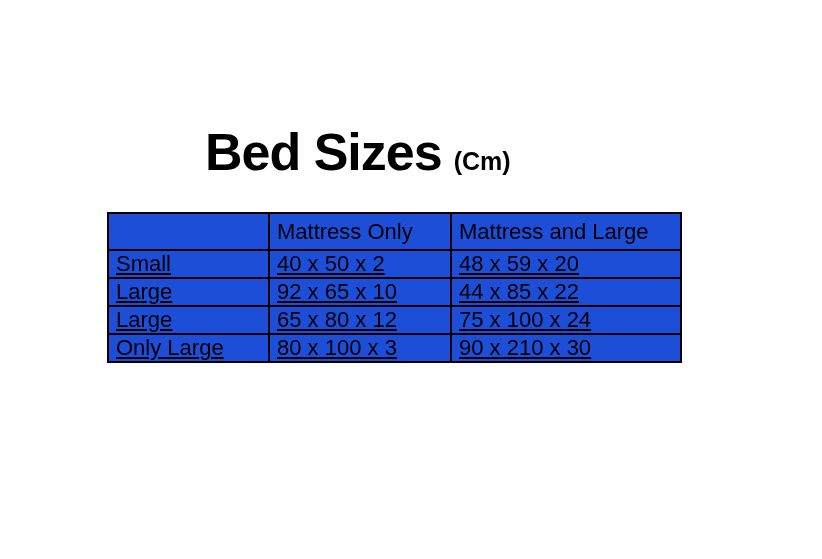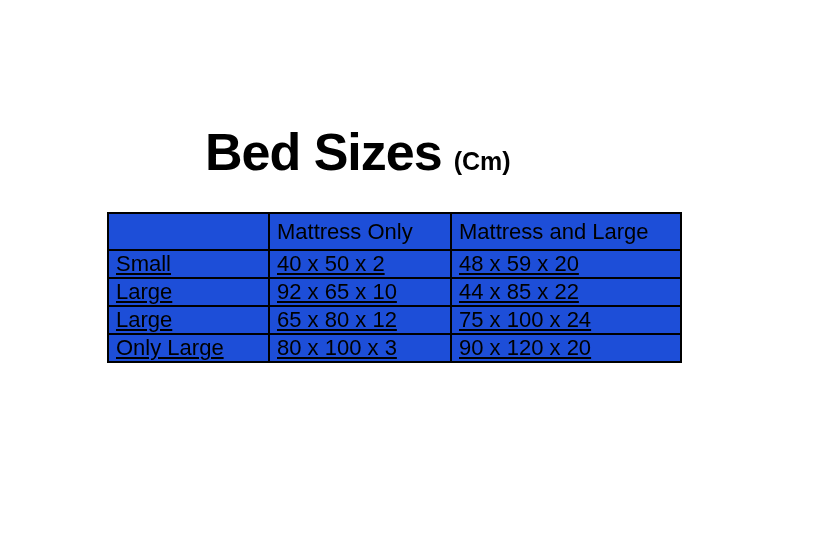--- a/index.html
+++ b/index.html
@@ -91,18 +91,18 @@
         <td>44 x 85 x 22</td>
       </tr>
       <tr class="data-row">
         <td>Large</td>
         <td>65 x 80 x 12</td>
         <td>75 x 100 x 24</td>
       </tr>
       <tr class="data-row">
         <td>Only Large</td>
         <td>80 x 100 x 3</td>
-        <td>90 x 120 x 20</td>
+        <td>90 x 210 x 30</td>
       </tr>
     </tbody>
   </table>
 
 </div>
 
 </body></html>

